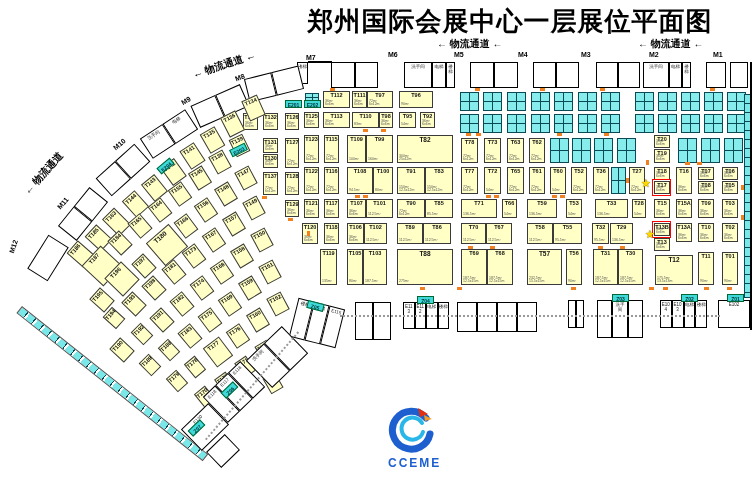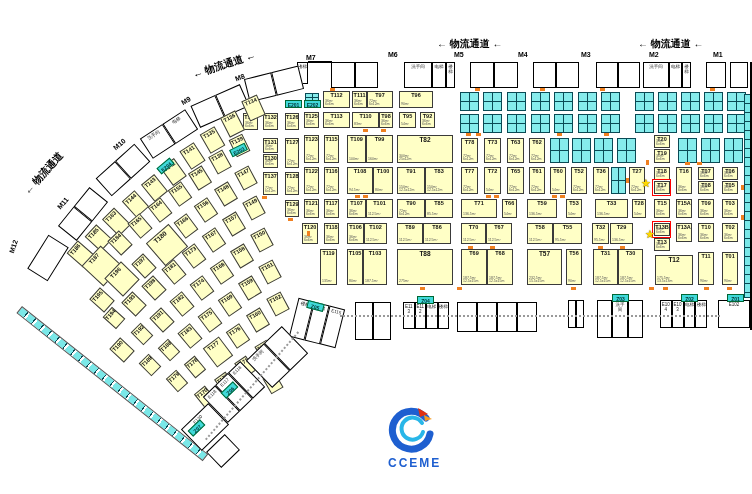--- a/index.html
+++ b/index.html
@@ -33,20 +33,21 @@
   .chain{position:absolute;border-top:2px dotted #999;transform-origin:0 0;}
   .wline{position:absolute;background:#000;}
   .footer-date{position:absolute;left:462px;top:440px;font-size:15px;color:#111;letter-spacing:1px;white-space:nowrap;}
   .logo{position:absolute;left:388px;top:404px;width:56px;height:70px;text-align:left;}
   .logo-txt{font-size:12px;font-weight:bold;color:#1E5FD0;letter-spacing:2px;margin-top:-2px;}
 </style>
 </head>
 <body>
 
 <div id="plan">
+  <div class="ttl">郑州国际会展中心一层展位平面图</div>
 
   <div class="logo">
     <svg width="46" height="50" viewBox="0 0 46 50">
       <path d="M38 14 A19 19 0 1 0 42 30" fill="none" stroke="#1E5FD0" stroke-width="7" stroke-linecap="round"></path>
       <path d="M34 19 A11 11 0 1 0 35 28" fill="none" stroke="#29B6E8" stroke-width="4" stroke-linecap="round"></path>
       <path d="M30 4 L40 10 L32 13 Z" fill="#E03010"></path>
       <path d="M36 11 L44 15 L37 17 Z" fill="#F59B20"></path>
     </svg>
     <div class="logo-txt">CCEME</div>
   </div>

